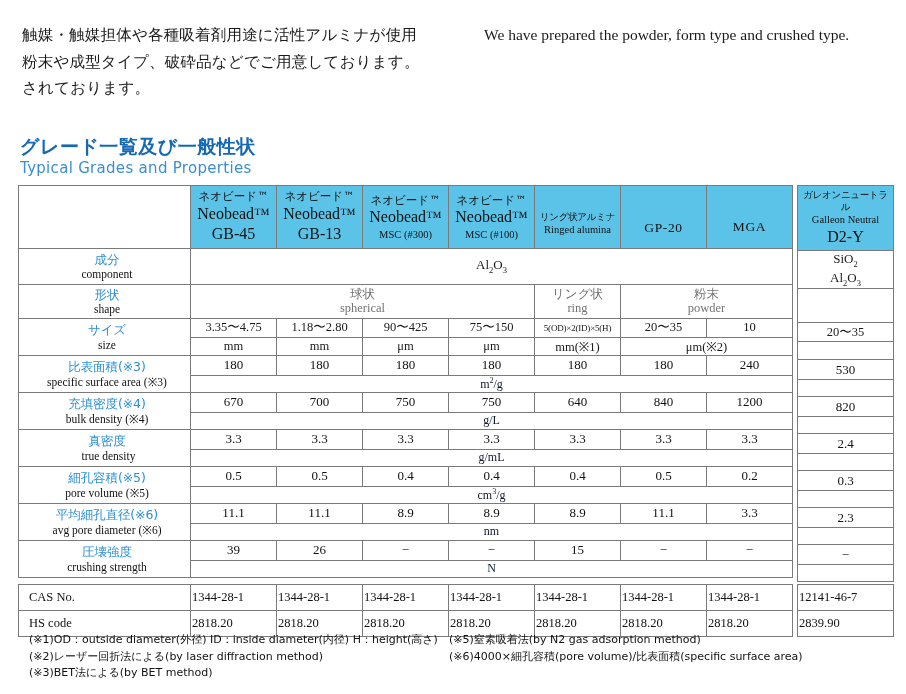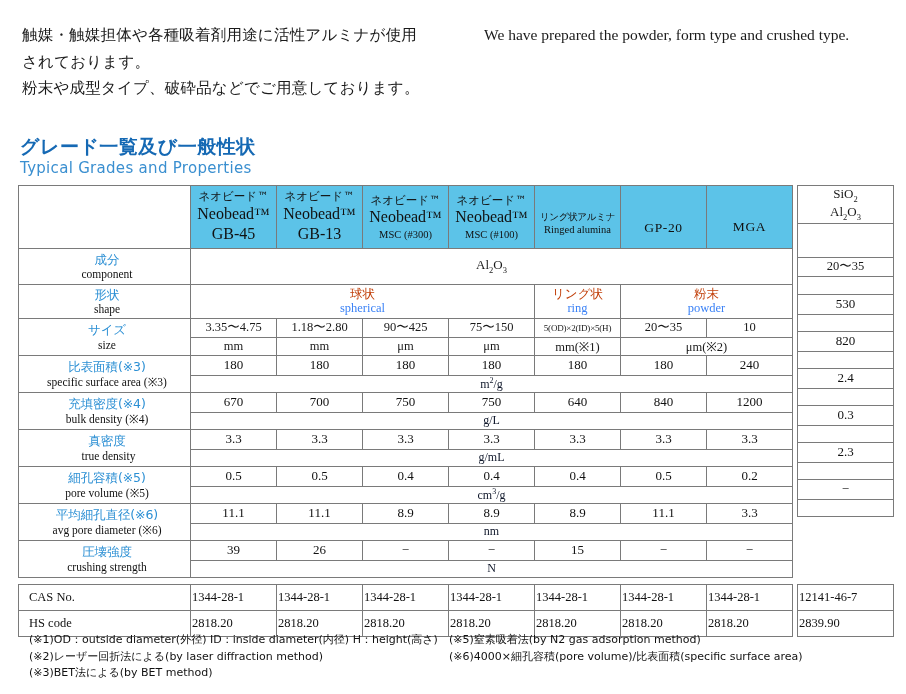--- a/index.html
+++ b/index.html
@@ -62,22 +62,22 @@
 
   .rowlabel { width: 172px; text-align: left; padding: 2px 4px 2px 9px !important; line-height: 1.22; }
   .rowlabel .ja {
     font-family: "DejaVu Sans", "Liberation Sans", sans-serif;
     font-size: 12.5px; color: #2b8fd4; font-weight: normal; letter-spacing: -.1px;
   }
   .rowlabel .en { font-family: "Liberation Serif", serif; font-size: 11.5px; color: #111; }
   .val { font-family: "Liberation Serif", serif; font-size: 13px; color: #111; height: 20px; }
   .unitrow { font-family: "Liberation Serif", serif; font-size: 12px; color: #0f172a; height: 17px; }
   .shape { height: 34px; line-height: 1.2; }
-  .shape .ja { font-family: "DejaVu Sans", "Liberation Sans", sans-serif; font-size: 12.5px; color: #c2410c; }
-  .shape .en { font-family: "Liberation Serif", serif; font-size: 12.5px; color: #3b82f6; }
+  .shape .ja { font-family: "DejaVu Sans", "Liberation Sans", sans-serif; font-size: 12.5px; color: #737373; }
+  .shape .en { font-family: "Liberation Serif", serif; font-size: 12.5px; color: #737373; }
   .sz { font-family: "Liberation Serif", serif; font-size: 12.5px; height: 19px; }
   .sz.tiny { font-size: 9px; letter-spacing: -.2px; }
   .szunit { font-family: "Liberation Serif", serif; font-size: 12.5px; height: 18px; }
   .comp { height: 36px; font-family: "Liberation Serif", serif; font-size: 13px; }
   .comp2 { line-height: 1.28; }
   sub { font-size: 8.5px; vertical-align: sub; }
 
   
   .castable-wrap {
     position: absolute; top: 584px; left: 18px; width: 876px;
@@ -98,22 +98,22 @@
   .nj { font-family: "DejaVu Sans", "Liberation Sans", sans-serif; font-size: 11px; }
 </style>
 </head>
 <body>
 
 <div class="page">
 
   <div class="intro">
     <div class="intro-ja">
       <p>触媒・触媒担体や各種吸着剤用途に活性アルミナが使用</p>
+      <p>粉末や成型タイプ、破砕品などでご用意しております。</p>
       <p>されております。</p>
-      <p>粉末や成型タイプ、破砕品などでご用意しております。</p>
     </div>
     <div class="intro-en">
       <p class="last">We have prepared the powder, form type and crushed type.</p>
     </div>
   </div>
 
   <div class="section-head">
     <div class="ja">グレード一覧及び一般性状</div>
     <div class="en">Typical Grades and Properties</div>
   </div>
@@ -322,20 +322,27 @@
           <td class="val">−</td>
         </tr>
         <tr>
           <td class="unitrow" colspan="7">N</td>
         </tr>
       </tbody>
     </table>
 
     <table class="tside">
       <tbody>
+        <tr>
+          <td class="hdr">
+            <div class="ja sm">ガレオンニュートラル</div>
+            <div class="en sm">Galleon Neutral</div>
+            <div class="en">D2-Y</div>
+          </td>
+        </tr>
         <tr>
           <td class="comp comp2">
             <div>SiO<sub>2</sub></div>
             <div>Al<sub>2</sub>O<sub>3</sub></div>
           </td>
         </tr>
         <tr>
           <td class="shape"></td>
         </tr>
         <tr>

